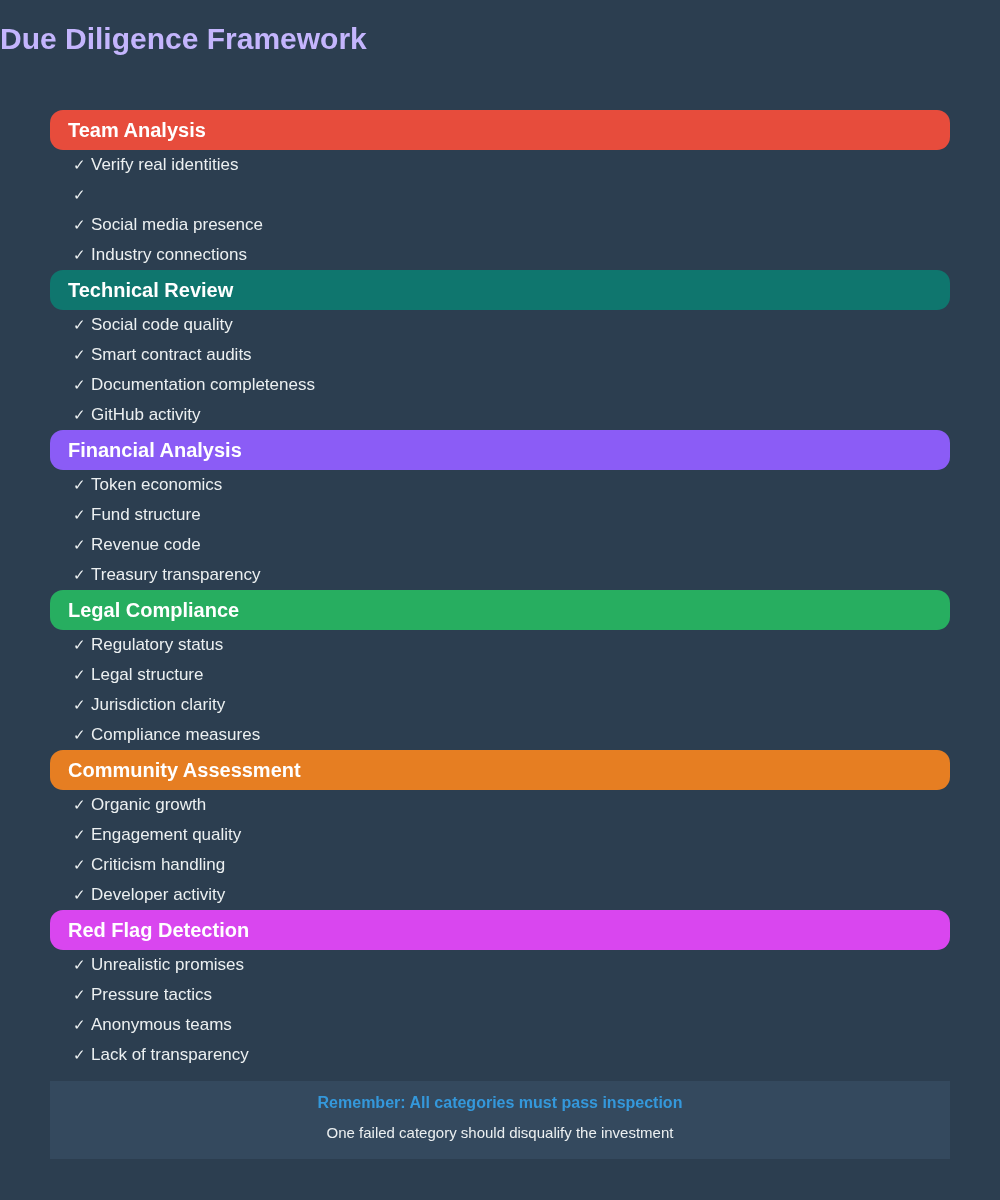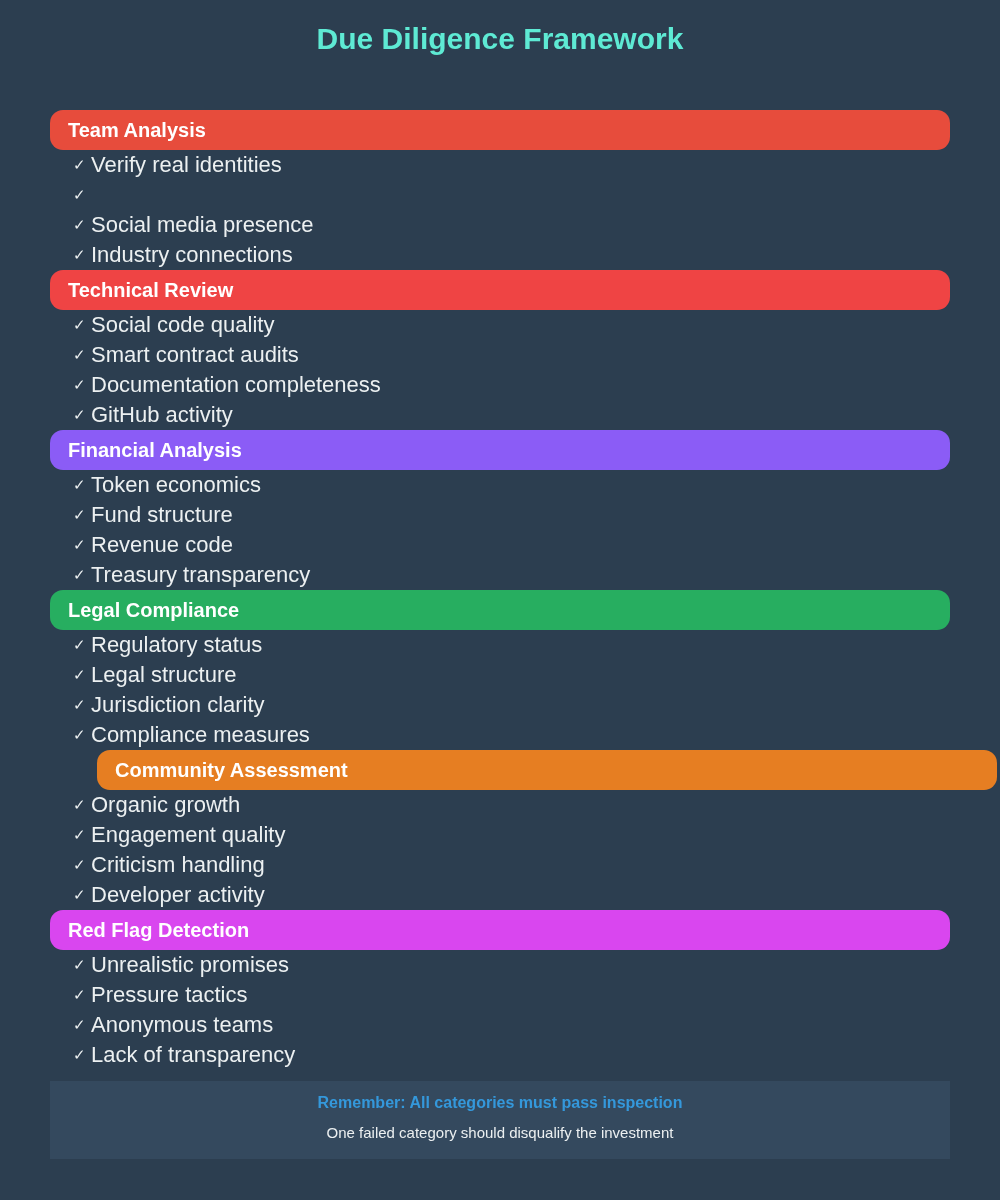--- a/index.html
+++ b/index.html
@@ -19,24 +19,24 @@
     position: relative;
     width: 1000px;
     height: 1200px;
   }
   
   #page-title {
     position: absolute;
     left: 0;
     top: 22px;
     width: 1000px;
-    text-align: center;
+    text-align: left;
     font-size: 30px;
     font-weight: bold;
-    color: #5eead4;
+    color: #c4b5fd;
     letter-spacing: 0px;
   }
   
   .section {
     position: absolute;
     left: 50px;
     width: 900px;
   }
   .section-header {
     position: absolute;
@@ -76,21 +76,21 @@
     display: inline-block;
     width: 18px;
     margin-left: 23px;
     color: #ecf0f1;
     font-size: 15px;
     line-height: 18px;
     text-align: left;
   }
   .item-label {
     color: #ecf0f1;
-    font-size: 22px;
+    font-size: 17px;
     line-height: 20px;
   }
   
   #footer-panel {
     position: absolute;
     left: 50px;
     top: 1081px;
     width: 900px;
     height: 78px;
     background: #34495e;
@@ -140,21 +140,21 @@
             <span class="check-icon">✓</span>
             <span class="item-label">Social media presence</span>
           </div>
           <div class="item-row" style="top: 90px;">
             <span class="check-icon">✓</span>
             <span class="item-label">Industry connections</span>
           </div>
         </div>
       </div>
       <div class="section" style="top: 270px;">
-        <div class="section-header" style="background: #ef4444;">
+        <div class="section-header" style="background: #0f766e;">
           <span class="section-header-label">Technical Review</span>
         </div>
         <div class="section-items">
           <div class="item-row" style="top: 0px;">
             <span class="check-icon">✓</span>
             <span class="item-label">Social code quality</span>
           </div>
           <div class="item-row" style="top: 30px;">
             <span class="check-icon">✓</span>
             <span class="item-label">Smart contract audits</span>
@@ -209,21 +209,21 @@
             <span class="check-icon">✓</span>
             <span class="item-label">Jurisdiction clarity</span>
           </div>
           <div class="item-row" style="top: 90px;">
             <span class="check-icon">✓</span>
             <span class="item-label">Compliance measures</span>
           </div>
         </div>
       </div>
       <div class="section" style="top: 750px;">
-        <div class="section-header" style="background: rgb(230, 126, 34); margin-left: 47px;">
+        <div class="section-header" style="background: rgb(230, 126, 34);">
           <span class="section-header-label">Community Assessment</span>
         </div>
         <div class="section-items">
           <div class="item-row" style="top: 0px;">
             <span class="check-icon">✓</span>
             <span class="item-label">Organic growth</span>
           </div>
           <div class="item-row" style="top: 30px;">
             <span class="check-icon">✓</span>
             <span class="item-label">Engagement quality</span>

